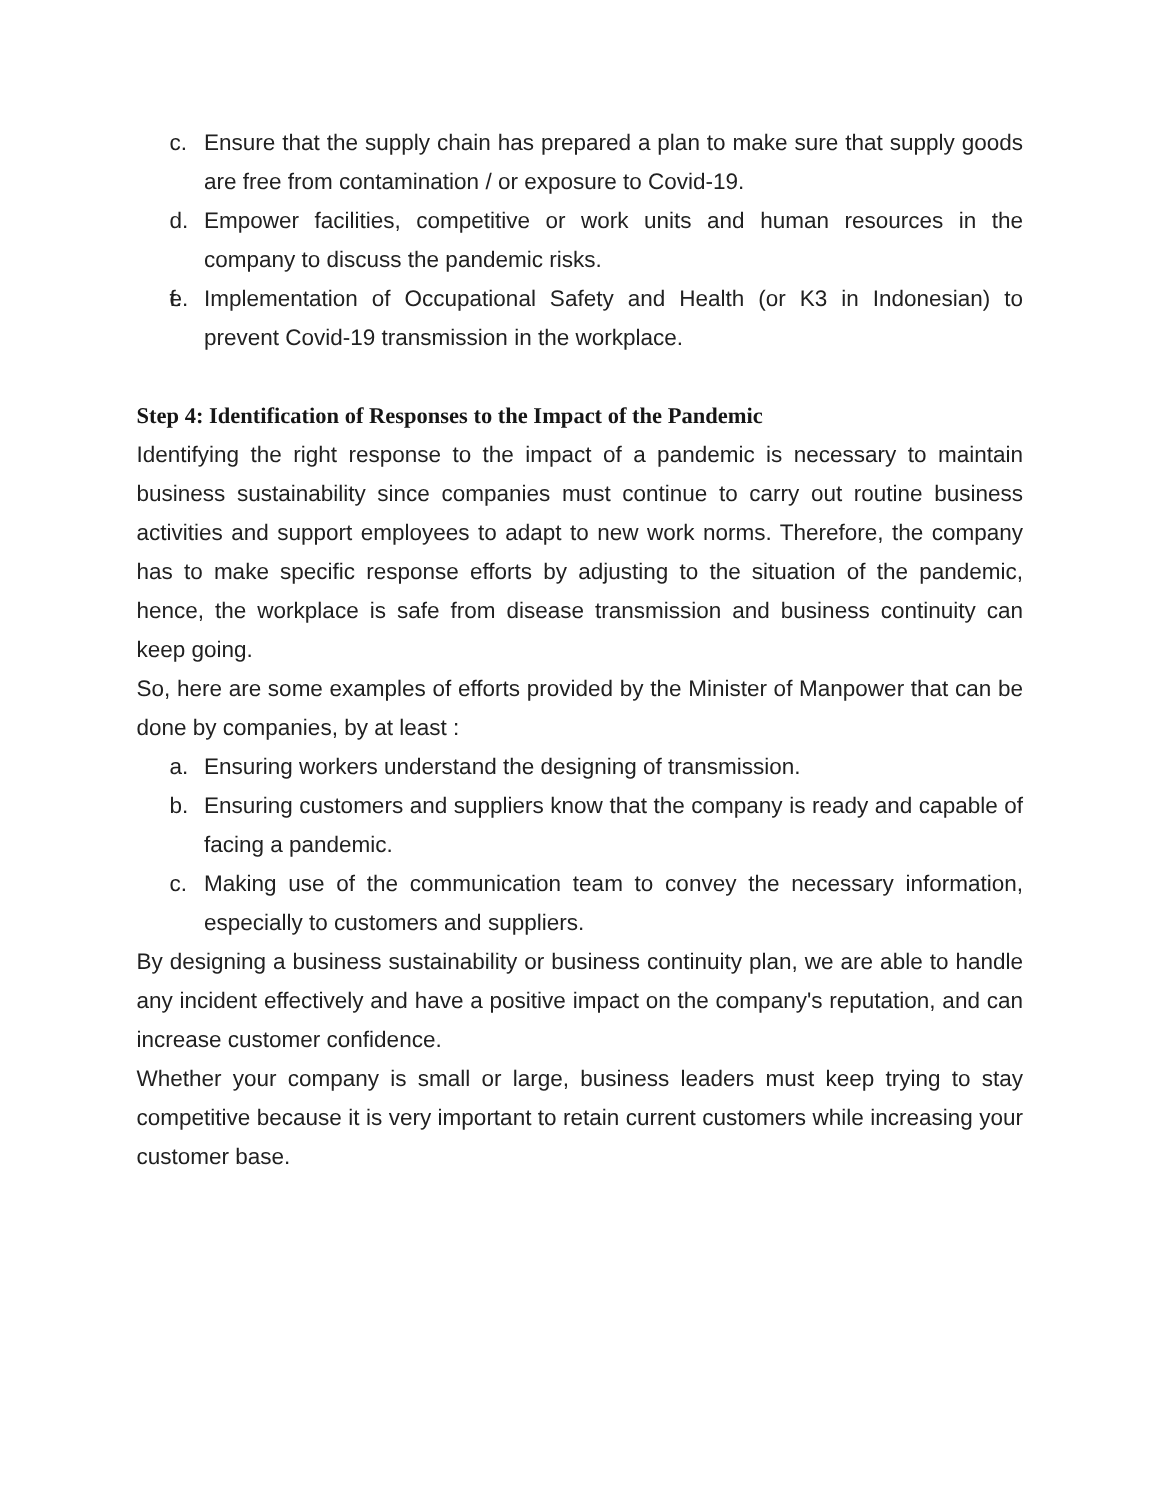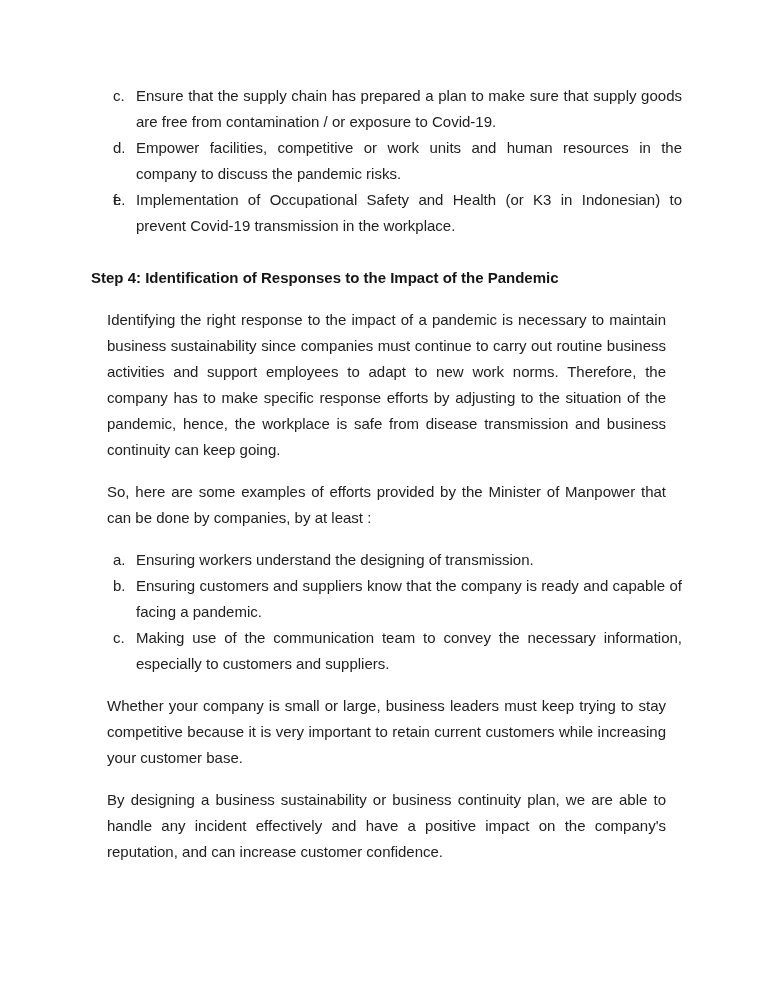--- a/index.html
+++ b/index.html
@@ -39,23 +39,24 @@
     left: 22px;
     top: 0;
     text-align: left;
   }
   h2.step-heading {
     font-size: 15px;
     line-height: 26px;
     font-weight: bold;
     color: #161616;
     margin: 0;
+    font-family: Liberation Serif, serif;
   }
   p.body-par {
-    margin: 16px;
+    margin: 0;
     text-align: justify;
   }
   .step5-heading-gap {
     margin-top: 19px;
     margin-bottom: 7px;
   }
   .par-gap {
     margin-bottom: 19px;
   }
 </style>
@@ -91,17 +92,17 @@
     </div>
     <div class="li">
       <span class="marker">b.</span><span>Ensuring customers and suppliers know that the company is ready and capable of facing a pandemic.</span>
     </div>
     <div class="li">
       <span class="marker">c.</span><span>Making use of the communication team to convey the necessary information, especially to customers and suppliers.</span>
     </div>
   </div>
 
 
+  <p class="body-par par-gap">By designing a business sustainability or business continuity plan, we are able to handle any incident effectively and have a positive impact on the company's reputation, and can increase customer confidence.</p>
+
   <p class="body-par">Whether your company is small or large, business leaders must keep trying to stay competitive because it is very important to retain current customers while increasing your customer base.</p>
-
-  <p class="body-par par-gap">By designing a business sustainability or business continuity plan, we are able to handle any incident effectively and have a positive impact on the company's reputation, and can increase customer confidence.</p>
 
 </div>
 
 </body></html>

